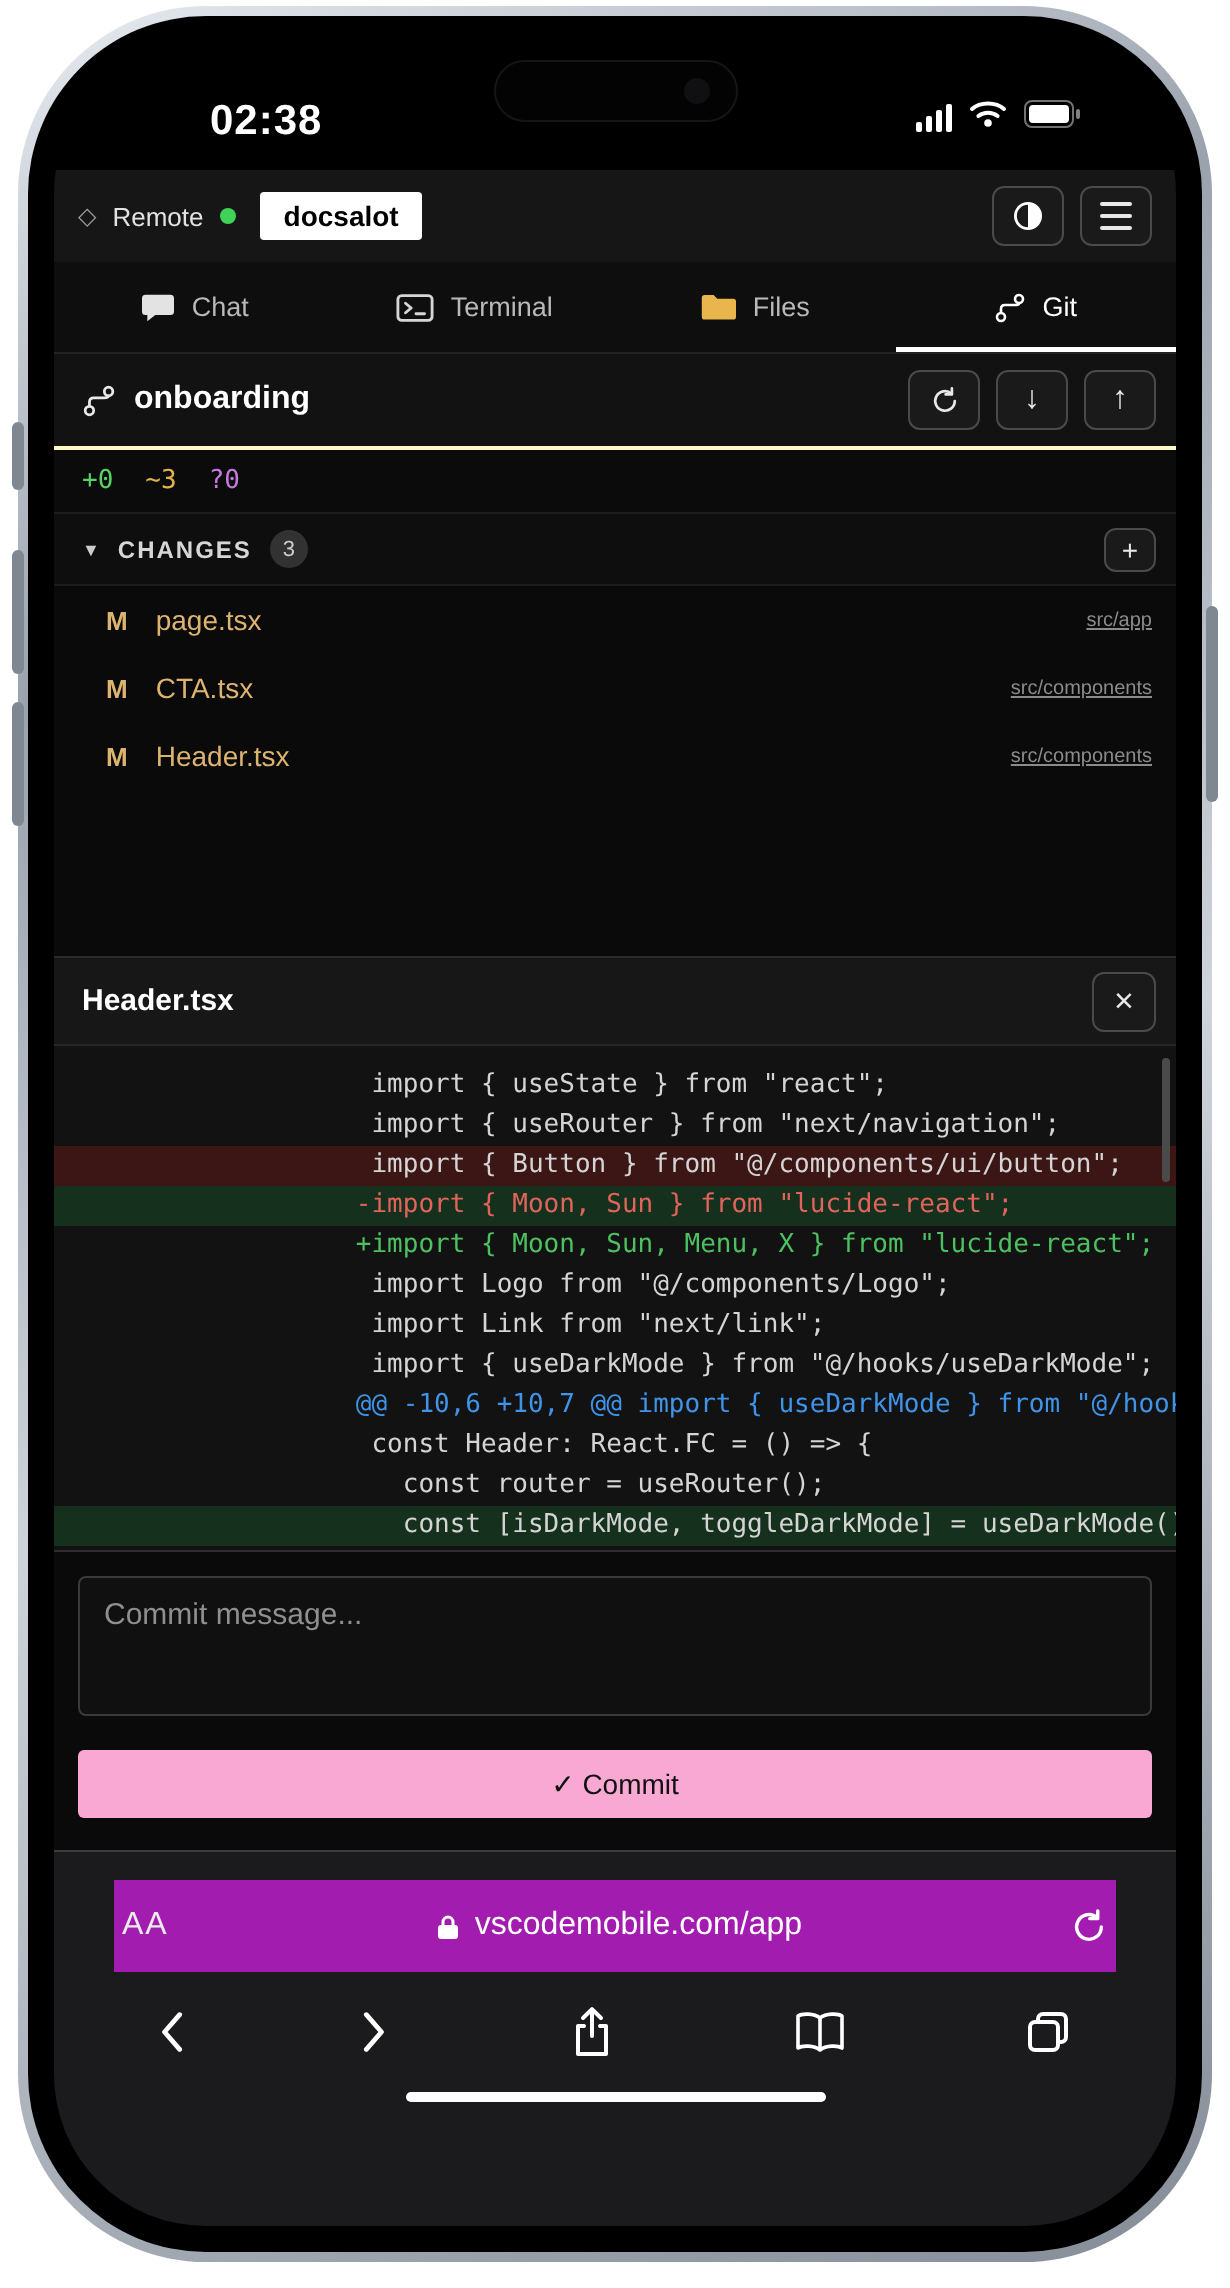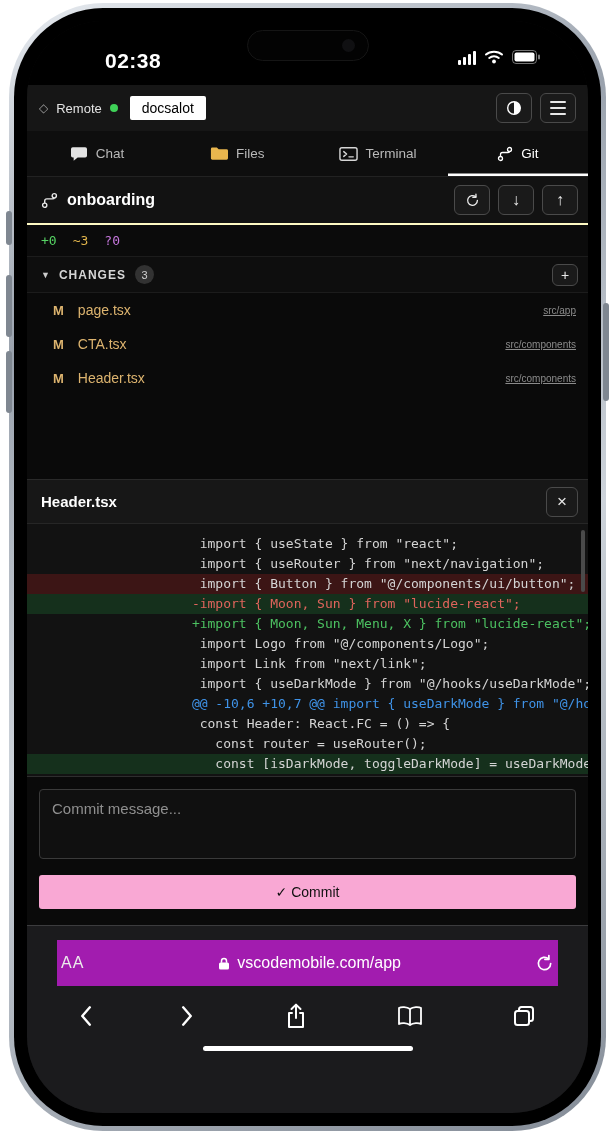--- a/index.html
+++ b/index.html
@@ -32,21 +32,21 @@
   .island .cam { position:absolute; right:13px; top:8px; width:13px; height:13px; border-radius:50%; background:#101012; }
   .status-icons { position:absolute; right:48px; top:28px; display:flex; align-items:center; gap:8px; }
   .sig { display:flex; align-items:flex-end; gap:2px; height:13px; }
   .sig i { display:block; width:3px; background:#fff; border-radius:1px; }
   
   .app { flex:1 1 auto; display:flex; flex-direction:column; background:#0a0a0a; min-height:0; }
   .app-header { height:46px; flex:0 0 auto; background:#161616; display:flex; align-items:center; padding:0 12px; gap:8px; }
   .remote-glyph { color:#9a9a9a; font-size:12px; }
   .remote-label { color:#e3e3e3; font-size:13px; }
   .green-dot { width:8px; height:8px; border-radius:50%; background:#3fd158; margin-right:4px; }
-  .project-badge { background:#fff; color:#000; font-size:14px; font-weight:400; padding:4px 12px; border-radius:2px; }
+  .project-badge { background:#fff; color:#000; font-size:14px; font-weight:700; padding:4px 12px; border-radius:2px; }
   .hdr-spacer { flex:1; }
   .icon-btn { border:1px solid #4a4a4a; background:#1a1a1a; color:#e8e8e8; border-radius:6px;
     display:flex; align-items:center; justify-content:center; cursor:pointer; }
   .btn-std { width:36px; height:30px; font-size:16px; }
   .hamburger { display:flex; flex-direction:column; gap:4px; }
   .hamburger i { display:block; width:16px; height:2px; background:#e8e8e8; border-radius:1px; }
   
   .tabbar { height:46px; flex:0 0 auto; background:#0e0e0e; display:flex; border-bottom:1px solid #222; }
   .tab { flex:1; display:flex; align-items:center; justify-content:center; gap:8px;
     color:#b9b9b9; font-size:13.5px; cursor:pointer; }
@@ -71,21 +71,21 @@
   .file-name { color:#ddb46f; font-size:14px; }
   .file-path { margin-left:auto; color:#8b8b8b; font-size:10px;text-decoration:underline; }
   .panel-spacer { flex:1 1 auto; background:#0a0a0a; border-bottom:1px solid #2a2a2a; }
   
   .diff-header { height:44px; flex:0 0 auto; background:#171717; display:flex; align-items:center;
     padding:0 10px 0 14px; border-bottom:1px solid #262626; }
   .diff-title { color:#fff; font-size:15px; font-weight:700; }
   .btn-close { width:32px; height:30px; margin-left:auto; font-size:17px; }
   .diff-code { position:relative; height:252px; flex:0 0 auto; background:#121212; overflow:hidden; }
   .code-lines { margin-top:-10px; }
-  .code-line { height:20px; line-height:20px; white-space:pre; padding-left:24px;
+  .code-line { height:20px; line-height:20px; white-space:pre; padding-left:10px;
     font-family:"DejaVu Sans Mono", monospace; font-size:13px; color:#d4d4d4; }
   .code-line.removed { background:#3c1515; color:#e0645c; }
   .code-line.added { background:#15301c; color:#4cc161; }
   .code-line.hunk { color:#3f93e8; }
   .code-scrollbar { position:absolute; right:3px; top:6px; width:4px; height:62px; background:#4a4a4a; border-radius:2px; }
   
   .commit-area { flex:0 0 auto; background:#0a0a0a; border-top:1px solid #2e2e2e; padding:12px 12px 16px; }
   .commit-input { width:100%; height:70px; background:#101010; border:1px solid #3a3a3a; border-radius:4px;
     color:#ddd; font-size:15px; font-family:"Liberation Sans", sans-serif; padding:10px 12px; resize:none; }
   .commit-input::placeholder { color:#8f8f8f; }
@@ -167,32 +167,32 @@
           </div>
 
           <div class="tabbar">
             <div class="tab">
               <svg width="18" height="16" viewBox="0 0 20 18">
                 <path d="M3 1.5 h14 q2 0 2 2 v7.5 q0 2 -2 2 h-8.5 l-4.5 3.5 v-3.5 h-1 q-2 0 -2 -2 v-7.5 q0 -2 2 -2 z" fill="#e3e3e3"></path>
               </svg>
               <span>Chat</span>
             </div>
             <div class="tab">
-              <svg width="18" height="15" viewBox="0 0 20 16">
-                <path d="M1 3 q0 -1.6 1.6 -1.6 h5 l2 2 h8.8 q1.6 0 1.6 1.6 v8.4 q0 1.6 -1.6 1.6 h-15.8 q-1.6 0 -1.6 -1.6 z" fill="#e9b64e"></path>
-              </svg>
-              <span>Files</span>
-            </div>
-            <div class="tab">
               <svg width="19" height="16" viewBox="0 0 20 16">
                 <rect x="1" y="1.5" width="18" height="13" rx="2" stroke="#d6d6d6" fill="none" stroke-width="1.5"></rect>
                 <path d="M5 5.5 l3 2.5 -3 2.5" stroke="#d6d6d6" fill="none" stroke-width="1.5" stroke-linecap="round" stroke-linejoin="round"></path>
                 <line x1="10.5" y1="11" x2="15" y2="11" stroke="#d6d6d6" stroke-width="1.5" stroke-linecap="round"></line>
               </svg>
               <span>Terminal</span>
+            </div>
+            <div class="tab">
+              <svg width="18" height="15" viewBox="0 0 20 16">
+                <path d="M1 3 q0 -1.6 1.6 -1.6 h5 l2 2 h8.8 q1.6 0 1.6 1.6 v8.4 q0 1.6 -1.6 1.6 h-15.8 q-1.6 0 -1.6 -1.6 z" fill="#e9b64e"></path>
+              </svg>
+              <span>Files</span>
             </div>
             <div class="tab active">
               <svg width="16" height="16" viewBox="0 0 16 16">
                 <circle cx="3.5" cy="12.5" r="2" stroke="#fff" fill="none" stroke-width="1.3"></circle>
                 <circle cx="12.5" cy="3.5" r="2" stroke="#fff" fill="none" stroke-width="1.3"></circle>
                 <path d="M3.5 10.5 V8.5 q0 -2 2 -2 h5 q2 0 2 -0.8" stroke="#fff" fill="none" stroke-width="1.3"></path>
               </svg>
               <span>Git</span>
             </div>
           </div>

